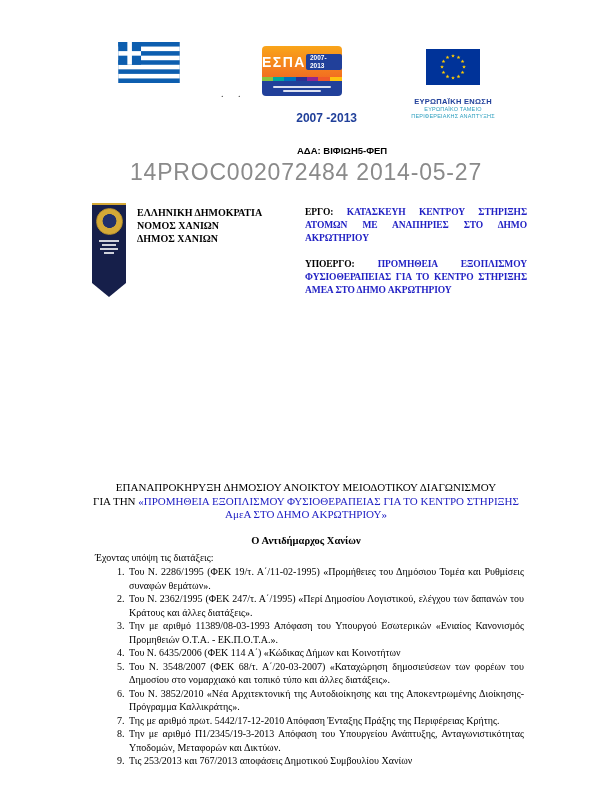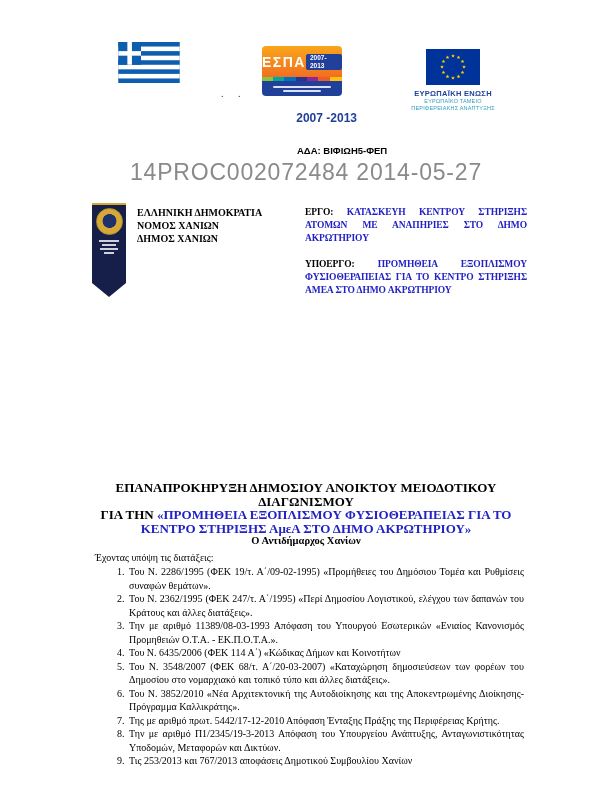--- a/index.html
+++ b/index.html
@@ -22,21 +22,21 @@
   .espa-bottom i{display:block;height:2px;border-radius:1px;background:rgba(255,255,255,.85);}
   .espa-bottom i.l1{width:58px;}
   .espa-bottom i.l2{width:38px;}
   .espa-caption{left:277px;top:111px;width:80px;text-align:right;font-family:Liberation Sans, sans-serif;
                 font-weight:bold;font-size:12px;color:var(--navy,#21409a);}
 
   .eu{left:403px;top:49px;width:100px;text-align:center;font-family:"Liberation Sans",sans-serif;}
   .eu svg{display:block;margin:0 auto;}
   .eu-bg{fill:var(--eu-flag-blue,#003399);}
   .eu-stars{fill:var(--eu-star-yellow,#ffcc00);}
-  .eu-union{margin-top:4px;font-size:7.5px;font-weight:bold;color:var(--navy,#21409a);letter-spacing:.3px;}
+  .eu-union{margin-top:12px;font-size:7.5px;font-weight:bold;color:var(--navy,#21409a);letter-spacing:.3px;}
   .eu-fund{font-size:5.5px;line-height:7px;color:#2d9fbf;letter-spacing:.2px;}
 
   .dots{left:221px;top:88px;font-size:10px;letter-spacing:6px;color:#333;}
 
   
   .ada{left:297px;top:145px;font-family:"Liberation Sans",sans-serif;font-weight:bold;font-size:9.5px;color:#000;}
   .registry{left:0;top:159px;width:612px;text-align:center;font-family:"Liberation Sans",sans-serif;
             font-size:23px;letter-spacing:.8px;color:var(--stamp-gray,#8a8a8a);}
 
   
@@ -56,21 +56,21 @@
   .authority{left:137px;top:206px;font-weight:bold;font-size:10px;line-height:13px;}
   .project{left:305px;top:206px;width:222px;font-weight:bold;font-size:9.5px;line-height:13px;
            letter-spacing:-.1px;text-align:justify;}
   .project p{margin:0 0 13px 0;}
   .blue{color:var(--accent-blue,#2222c4);}
 
   .meta{left:450px;top:384px;font-weight:bold;font-size:10px;line-height:14px;color:var(--maroon,#7a2b2b);}
   .meta div{white-space:pre;}
 
   
-  .title{left:86px;top:481px;width:440px;text-align:center;font-weight:bold;font-size:13px;line-height:13.5px;}
+  .title{left:86px;top:481px;width:440px;text-align:center;font-weight:normal;font-size:11px;line-height:13.5px;}
   .subject{left:0;top:535px;width:612px;text-align:center;font-weight:bold;font-size:10.5px;}
   .intro{left:95px;top:552px;font-size:10px;}
   ol.legal{position:absolute;left:0;right:0;top:565px;margin:0;padding:0 88px 0 127px;}
   ol.legal li{font-size:10px;line-height:13.5px;text-align:justify;margin:0;padding-left:2px;}
 </style>
 </head>
 <body>
 
 <div class="page">
 
@@ -156,21 +156,21 @@
 
   <div class="abs title">
     <div>ΕΠΑΝΑΠΡΟΚΗΡΥΞΗ ΔΗΜΟΣΙΟΥ ΑΝΟΙΚΤΟΥ ΜΕΙΟΔΟΤΙΚΟΥ ΔΙΑΓΩΝΙΣΜΟΥ</div>
     <div><span>ΓΙΑ ΤΗΝ </span><span class="blue">«ΠΡΟΜΗΘΕΙΑ ΕΞΟΠΛΙΣΜΟΥ ΦΥΣΙΟΘΕΡΑΠΕΙΑΣ ΓΙΑ ΤΟ ΚΕΝΤΡΟ ΣΤΗΡΙΞΗΣ ΑμεΑ ΣΤΟ ΔΗΜΟ ΑΚΡΩΤΗΡΙΟΥ»</span></div>
   </div>
 
   <div class="abs subject">Ο Αντιδήμαρχος Χανίων</div>
   <div class="abs intro">Έχοντας υπόψη τις διατάξεις:</div>
 
   <ol class="legal">
-      <li>Του Ν. 2286/1995 (ΦΕΚ 19/τ. Α΄/09-02-1995) «Προμήθειες του Δημόσιου Τομέα και Ρυθμίσεις συναφών θεμάτων».</li>
+      <li>Του Ν. 2286/1995 (ΦΕΚ 19/τ. Α΄/11-02-1995) «Προμήθειες του Δημόσιου Τομέα και Ρυθμίσεις συναφών θεμάτων».</li>
       <li>Του Ν. 2362/1995 (ΦΕΚ 247/τ. Α΄/1995) «Περί Δημοσίου Λογιστικού, ελέγχου των δαπανών του Κράτους και άλλες διατάξεις».</li>
       <li>Την με αριθμό 11389/08-03-1993 Απόφαση του Υπουργού Εσωτερικών «Ενιαίος Κανονισμός Προμηθειών Ο.Τ.Α. - ΕΚ.Π.Ο.Τ.Α.».</li>
       <li>Του Ν. 6435/2006 (ΦΕΚ 114 Α΄) «Κώδικας Δήμων και Κοινοτήτων</li>
       <li>Του Ν. 3548/2007 (ΦΕΚ 68/τ. Α΄/20-03-2007) «Καταχώρηση δημοσιεύσεων των φορέων του Δημοσίου στο νομαρχιακό και τοπικό τύπο και άλλες διατάξεις».</li>
       <li>Του Ν. 3852/2010 «Νέα Αρχιτεκτονική της Αυτοδιοίκησης και της Αποκεντρωμένης Διοίκησης-Πρόγραμμα Καλλικράτης».</li>
       <li>Της με αριθμό πρωτ. 5442/17-12-2010 Απόφαση Ένταξης Πράξης της Περιφέρειας Κρήτης.</li>
       <li>Την με αριθμό Π1/2345/19-3-2013 Απόφαση του Υπουργείου Ανάπτυξης, Ανταγωνιστικότητας Υποδομών, Μεταφορών και Δικτύων.</li>
       <li>Τις 253/2013 και 767/2013 αποφάσεις Δημοτικού Συμβουλίου Χανίων</li>
     </ol>
 

